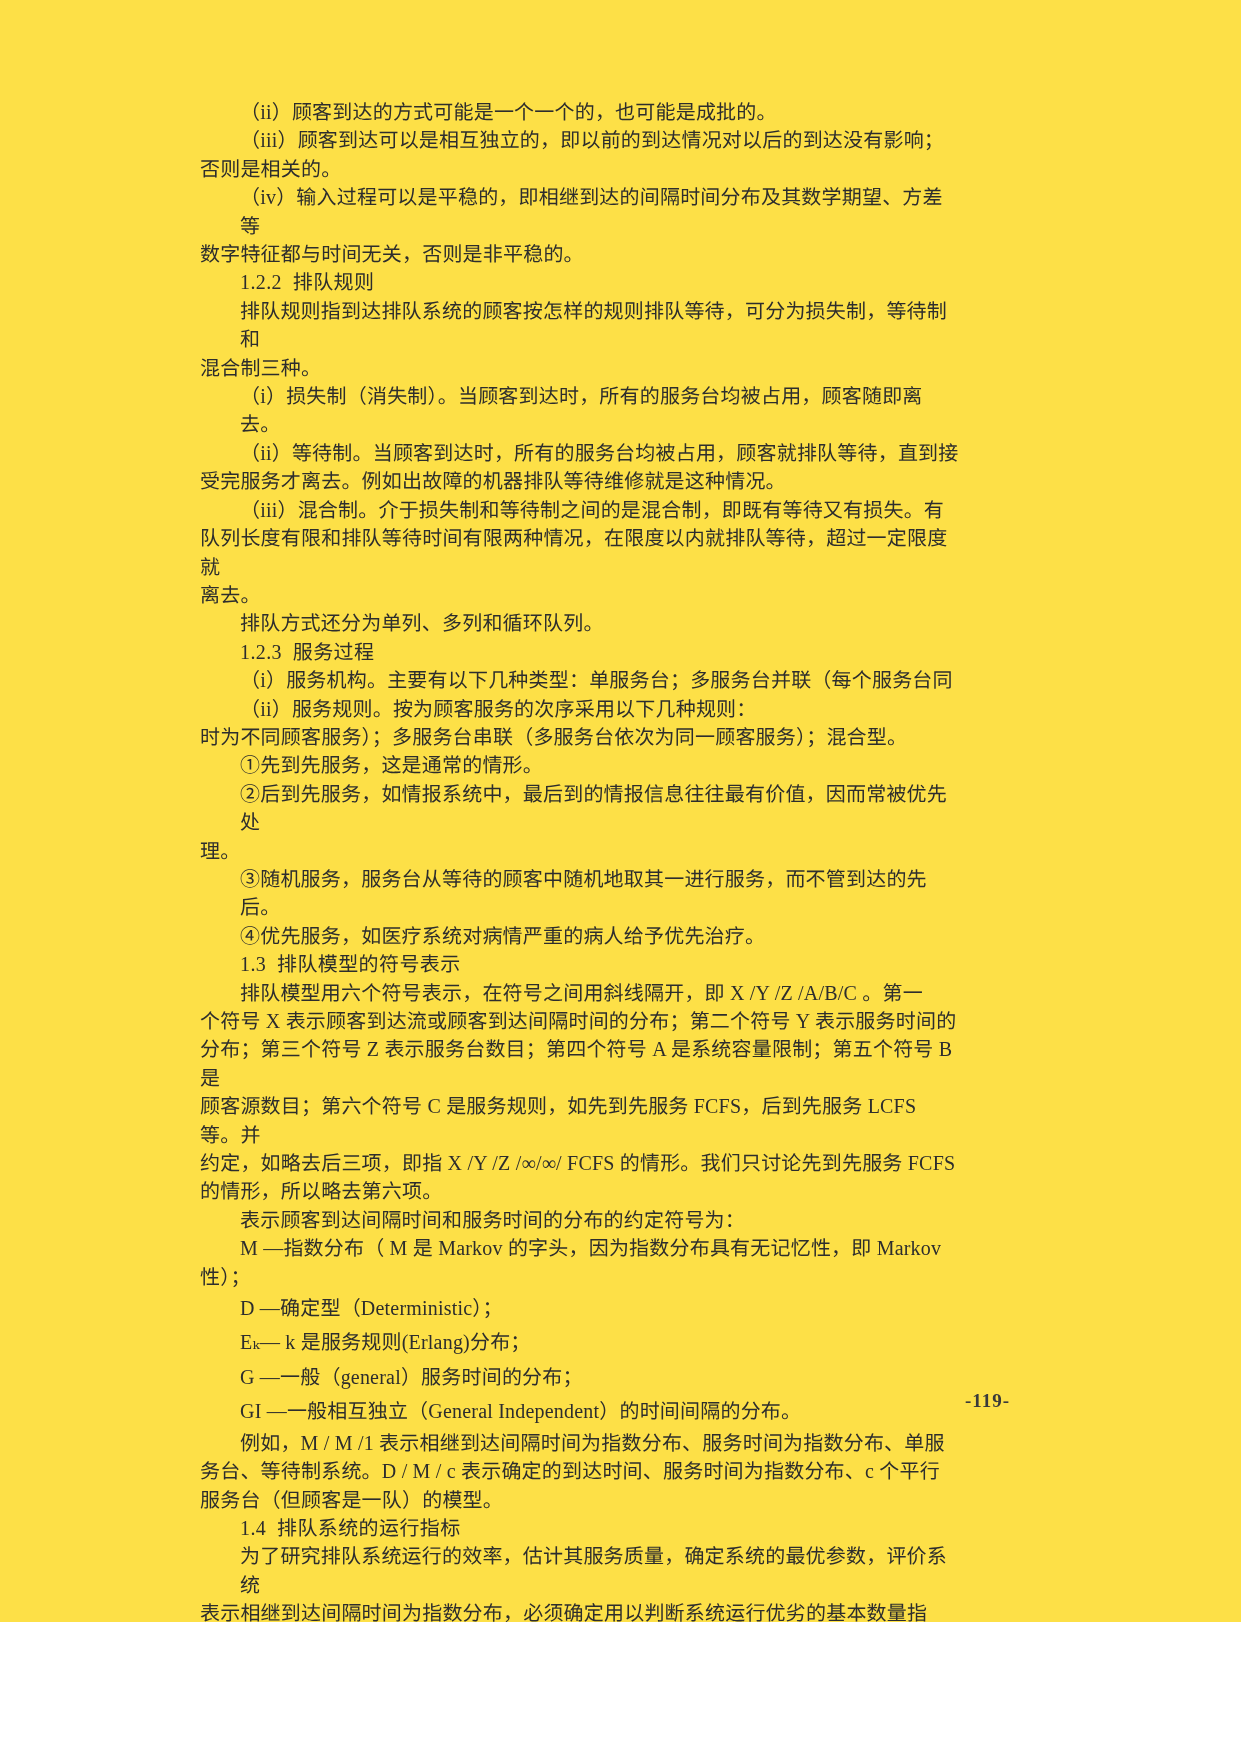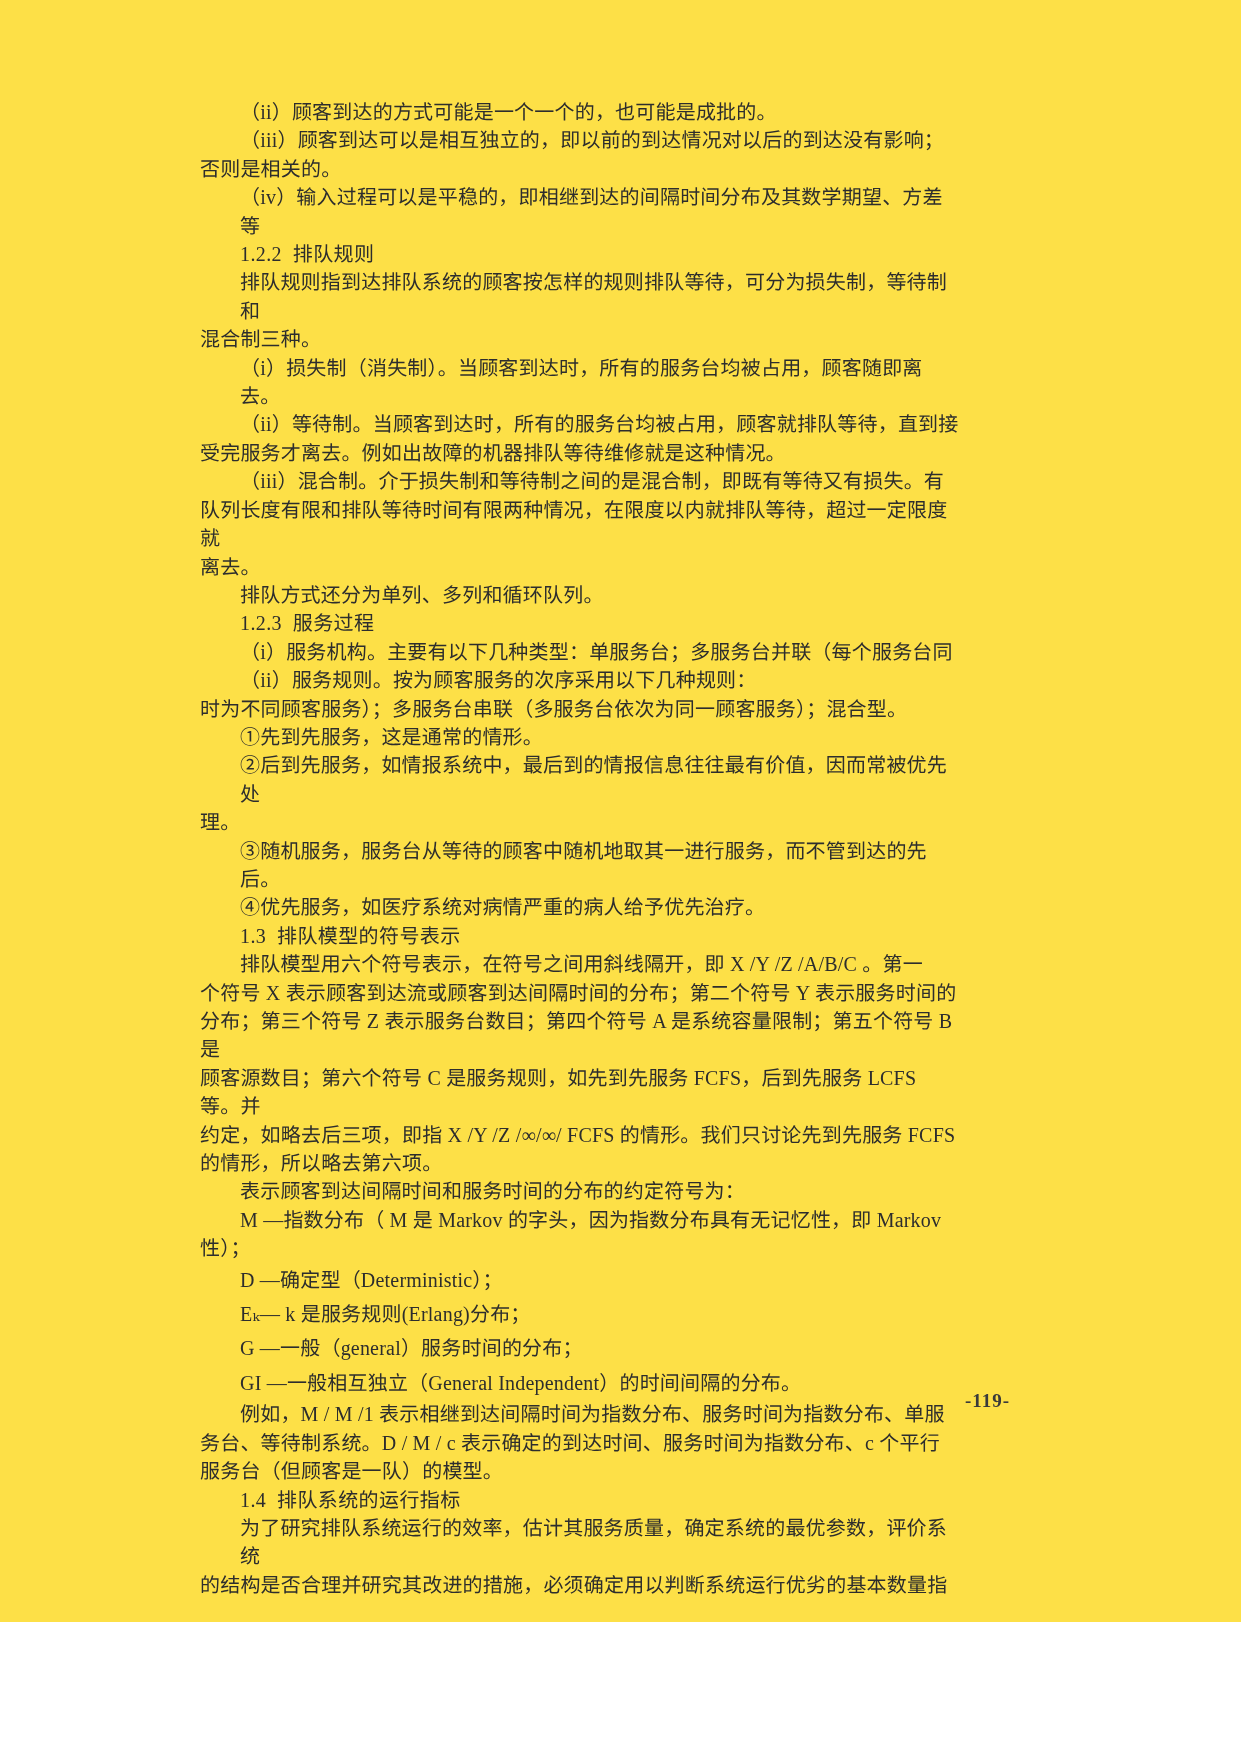--- a/index.html
+++ b/index.html
@@ -52,20 +52,21 @@
 </style>
 </head>
 <body>
 
 <div class="page">
   <div class="text-block">
       <div class="line indent">（ii）顾客到达的方式可能是一个一个的，也可能是成批的。</div>
       <div class="line indent">（iii）顾客到达可以是相互独立的，即以前的到达情况对以后的到达没有影响；</div>
       <div class="line">否则是相关的。</div>
       <div class="line indent">（iv）输入过程可以是平稳的，即相继到达的间隔时间分布及其数学期望、方差等</div>
+      <div class="line">数字特征都与时间无关，否则是非平稳的。</div>
       <div class="line indent heading">1.2.2  排队规则</div>
       <div class="line indent">排队规则指到达排队系统的顾客按怎样的规则排队等待，可分为损失制，等待制和</div>
       <div class="line">混合制三种。</div>
       <div class="line indent">（i）损失制（消失制）。当顾客到达时，所有的服务台均被占用，顾客随即离去。</div>
       <div class="line indent">（ii）等待制。当顾客到达时，所有的服务台均被占用，顾客就排队等待，直到接</div>
       <div class="line">受完服务才离去。例如出故障的机器排队等待维修就是这种情况。</div>
       <div class="line indent">（iii）混合制。介于损失制和等待制之间的是混合制，即既有等待又有损失。有</div>
       <div class="line">队列长度有限和排队等待时间有限两种情况，在限度以内就排队等待，超过一定限度就</div>
       <div class="line">离去。</div>
       <div class="line indent">排队方式还分为单列、多列和循环队列。</div>
@@ -90,16 +91,16 @@
       <div class="line">性）；</div>
       <div class="line indent spacious">D —确定型（Deterministic）；</div>
       <div class="line indent spacious">Eₖ— k 是服务规则(Erlang)分布；</div>
       <div class="line indent spacious">G —一般（general）服务时间的分布；</div>
       <div class="line indent spacious">GI —一般相互独立（General Independent）的时间间隔的分布。</div>
       <div class="line indent">例如，M / M /1 表示相继到达间隔时间为指数分布、服务时间为指数分布、单服</div>
       <div class="line">务台、等待制系统。D / M / c 表示确定的到达时间、服务时间为指数分布、c 个平行</div>
       <div class="line">服务台（但顾客是一队）的模型。</div>
       <div class="line indent heading">1.4  排队系统的运行指标</div>
       <div class="line indent">为了研究排队系统运行的效率，估计其服务质量，确定系统的最优参数，评价系统</div>
-      <div class="line">的结构是否合理并研究其改进的措施，必须确定用以判断系统运行优劣的基本数量指</div>
+      <div class="line">表示相继到达间隔时间为指数分布，必须确定用以判断系统运行优劣的基本数量指</div>
     </div>
   <div class="page-number">-119-</div>
 </div>
 
 </body></html>

